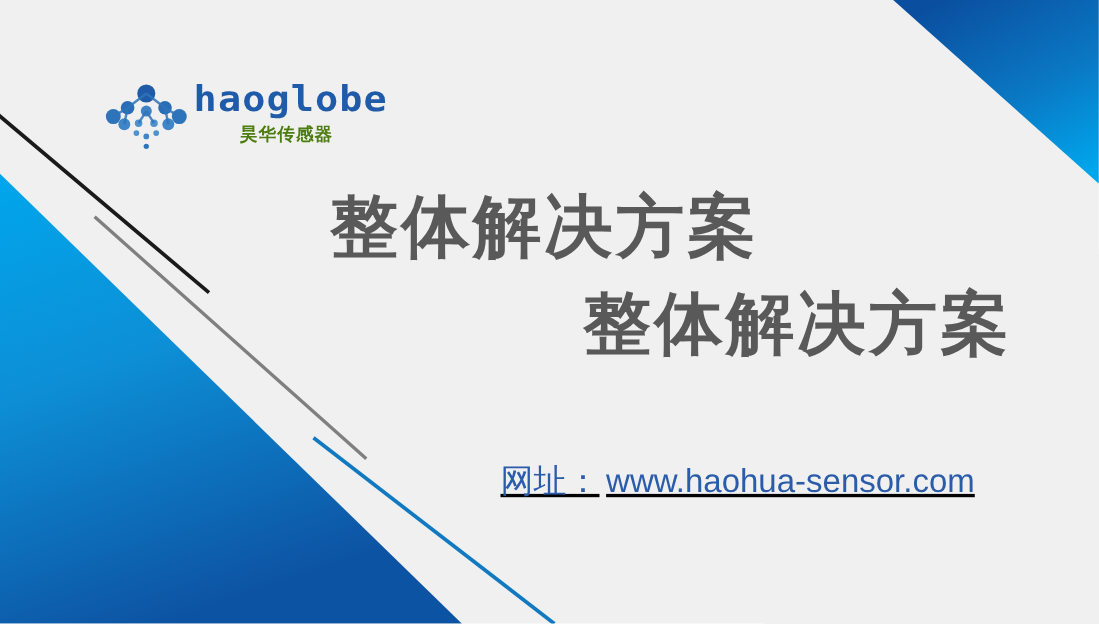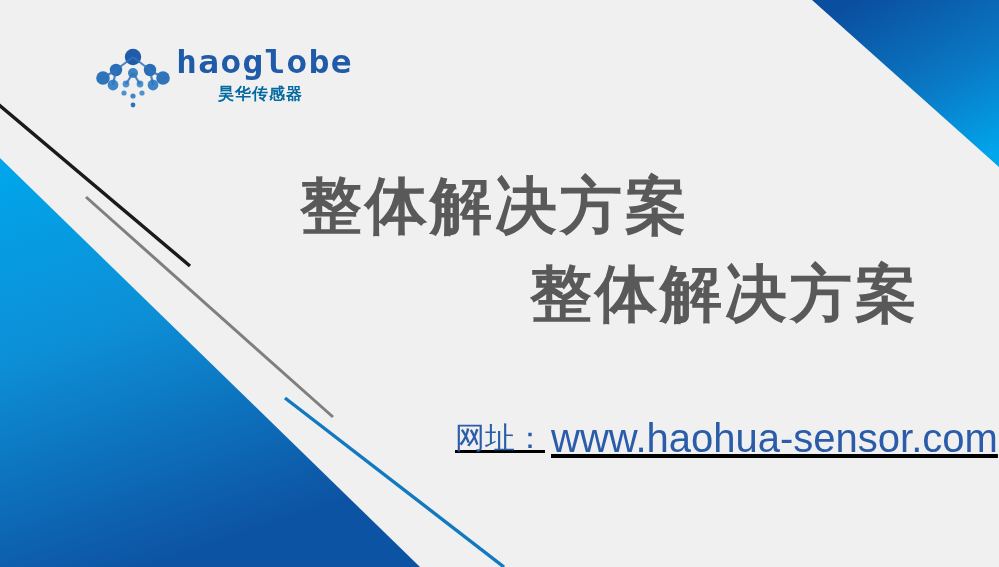--- a/index.html
+++ b/index.html
@@ -22,21 +22,21 @@
     inset: 0;
     width: 999px;
     height: 567px;
     pointer-events: none;
   }
 
   
   .logo-block {
     position: absolute;
     left: 96px;
-    top: 44px;
+    top: 72px;
     width: 230px;
     height: 70px;
   }
   .logo-mark {
     position: absolute;
     left: 0;
     top: 4px;
     width: 74px;
     height: 62px;
   }
@@ -60,21 +60,21 @@
     transform: scaleY(0.92);
     transform-origin: left top;
   }
   .logo-sub {
     position: absolute;
     left: 42px;
     top: 41px;
     font-size: 16px;
     line-height: 18px;
     font-weight: 700;
-    color: #0369a1;
+    color: #4d7c0f;
     letter-spacing: 1px;
     white-space: nowrap;
     font-family: "DejaVu Sans", sans-serif;
   }
 
   
   .title-wrap {
     position: absolute;
     left: 300px;
     top: 162px;
@@ -104,21 +104,21 @@
   }
   .url-label {
     color: #2b5caa;
     font-size: 30px;
     line-height: 40px;
     font-family: "DejaVu Sans", sans-serif;
     letter-spacing: 0px;
   }
   .url-value {
     color: #2b5caa;
-    font-size: 40px;
+    font-size: 30px;
     line-height: 40px;
     margin-left: 6px;
     font-family: "Liberation Sans", "DejaVu Sans", sans-serif;
     letter-spacing: 0px;
   }
 </style>
 </head>
 <body>
 
 <div id="slide">

